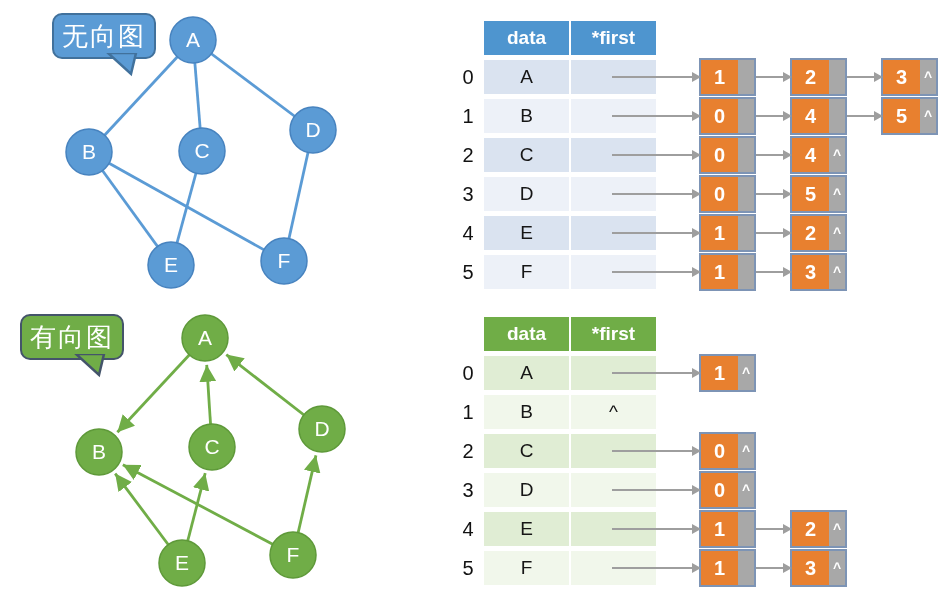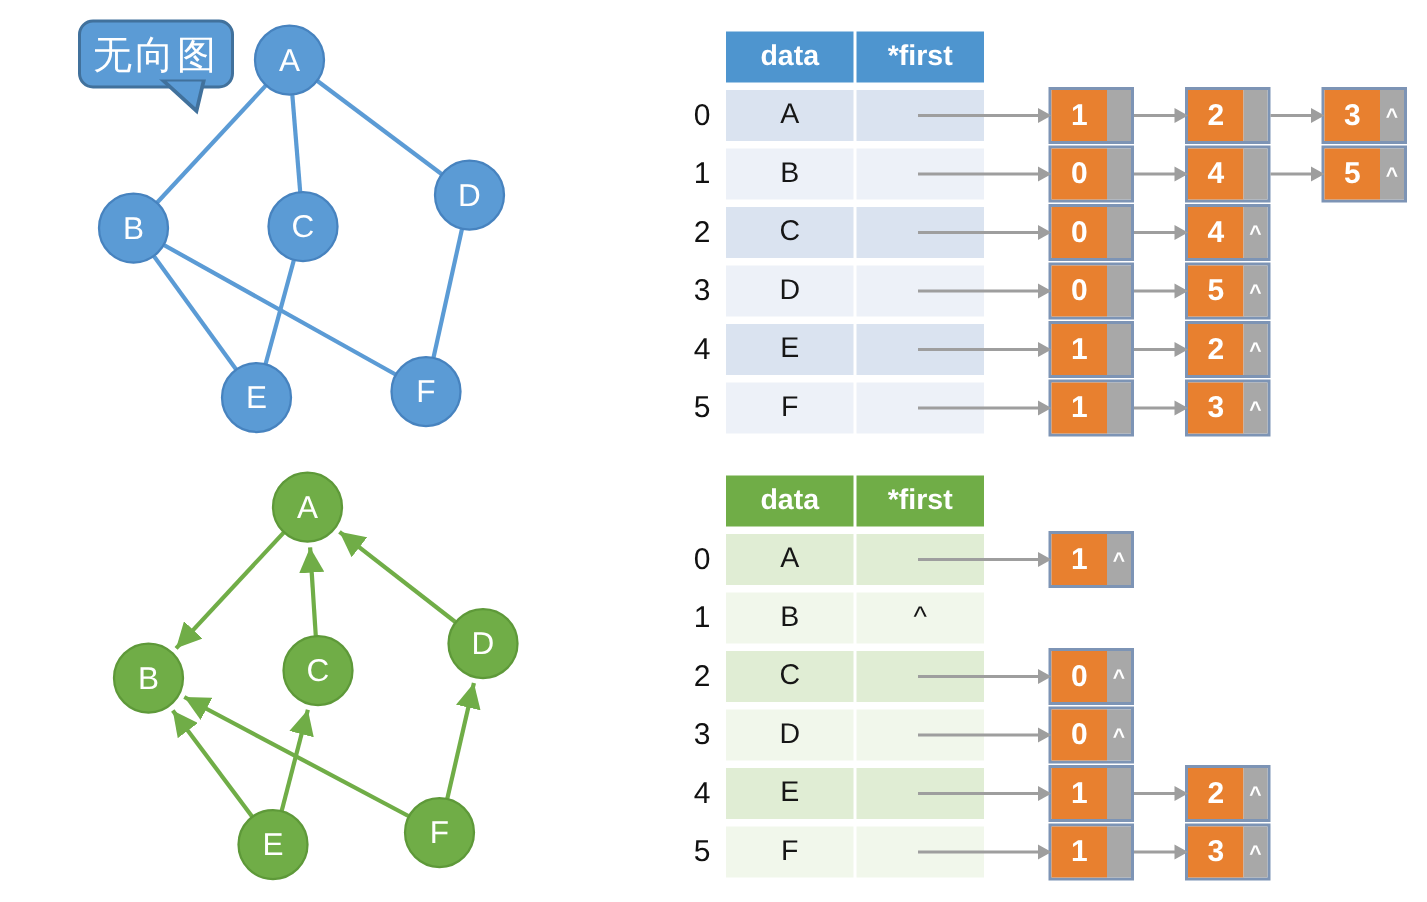--- a/index.html
+++ b/index.html
@@ -101,20 +101,26 @@
       <text x="99" y="158" text-anchor="middle" fill="#fff" font-size="21">B</text>
       <circle cx="212" cy="146" r="23" fill="#70AD47" stroke="#5E9939" stroke-width="1.5"></circle>
       <text x="212" y="153" text-anchor="middle" fill="#fff" font-size="21">C</text>
       <circle cx="322" cy="128" r="23" fill="#70AD47" stroke="#5E9939" stroke-width="1.5"></circle>
       <text x="322" y="135" text-anchor="middle" fill="#fff" font-size="21">D</text>
       <circle cx="182" cy="262" r="23" fill="#70AD47" stroke="#5E9939" stroke-width="1.5"></circle>
       <text x="182" y="269" text-anchor="middle" fill="#fff" font-size="21">E</text>
       <circle cx="293" cy="254" r="23" fill="#70AD47" stroke="#5E9939" stroke-width="1.5"></circle>
       <text x="293" y="261" text-anchor="middle" fill="#fff" font-size="21">F</text>
     </svg>
+  <div class="bubble" id="bubble-directed" style="left: 20px; top: 314px; background: rgb(112, 173, 71); border: 2.5px solid rgb(68, 84, 106);">
+    <span>有向图</span>
+    <svg class="tail" width="34" height="26" viewBox="0 0 34 26">
+      <path id="tail-directed" d="M2,0 L30,0 L25,21 Z" fill="#70AD47" stroke="#44546A" stroke-width="2.5"></path>
+    </svg>
+  </div>
 
   <div id="table-undirected" class="adj-table" style="top:21px;">
       <div class="hdr-cell" style="left: 0px; top: 0px; width: 85px; background: rgb(78, 149, 207);">data</div>
       <div class="hdr-cell" style="left: 87px; top: 0px; width: 85px; background: rgb(78, 149, 207);">*first</div>
       <div class="row-index" style="left: -28px; top: 39px;">0</div>
       <div class="cell" style="left: 0px; top: 39px; width: 85px; background: rgb(218, 227, 240);">A</div>
       <div class="cell" style="left: 87px; top: 39px; width: 85px; background: rgb(218, 227, 240);"></div>
       <div class="chain" style="left: 128px; top: 37px;">
         <div class="harrow" style="width: 87px;"></div>
         <div class="lnode">

